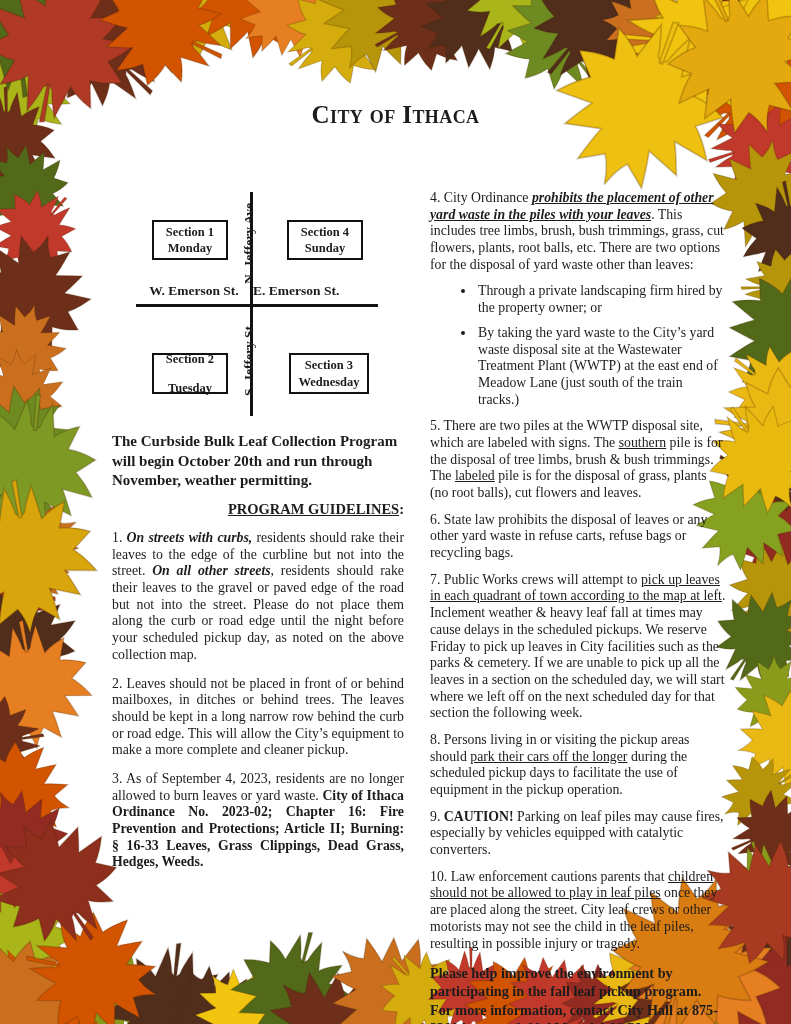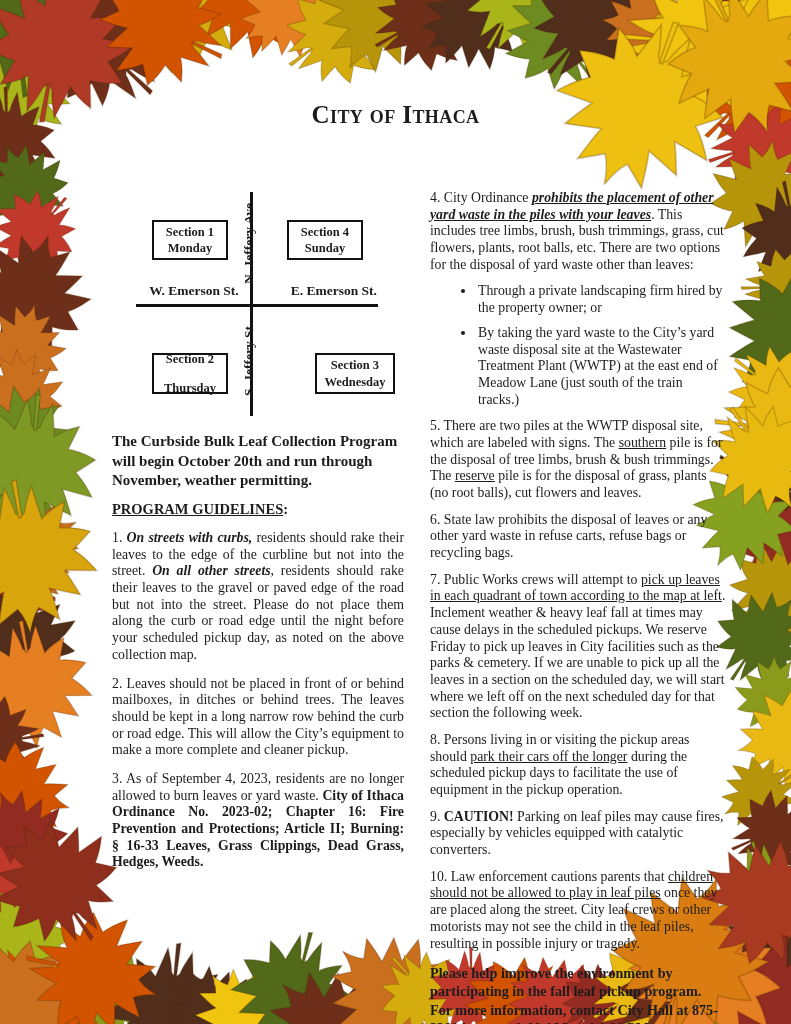--- a/index.html
+++ b/index.html
@@ -11,42 +11,42 @@
   .title1{position:absolute;top:97px;left:0;width:100%;text-align:center;font-weight:bold;
           font-variant:small-caps;font-size:25px;letter-spacing:.4px;}
   .title2{position:absolute;top:131px;left:0;width:100%;text-align:center;font-weight:bold;
           font-variant:small-caps;font-size:31px;letter-spacing:.3px;}
 
   .col-left{position:absolute;left:112px;top:188px;width:292px;font-size:13.8px;line-height:1.21;}
   .col-right{position:absolute;left:430px;top:186px;width:296px;font-size:13.8px;line-height:1.21;}
   p{margin:0 0 10px 0;}
   .just{text-align:justify;margin-top:12px;}
   .intro{font-weight:bold;font-size:15px;line-height:1.3;margin:16px 0 4px 0;}
-  .heading{text-align:left;font-weight:bold;font-size:14.5px;margin:10px 0 12px 0;}
+  .heading{text-align:right;font-weight:bold;font-size:14.5px;margin:10px 0 12px 0;}
   .closing{font-weight:bold;font-size:14.2px;line-height:1.28;margin-top:12px;}
   ul{margin:0 0 10px 0;padding-left:46px;}
   li{margin:0 0 8px 0;padding-left:2px;}
   .seg-b{font-weight:bold;}
   .seg-i{font-style:italic;}
   .seg-u{text-decoration:underline;}
 
   
   .map{position:relative;width:288px;height:224px;margin-bottom:14px;}
   .map .vline{position:absolute;left:138px;top:0;width:3px;height:224px;background:#111;}
   .map .hline{position:absolute;left:24px;top:112px;width:242px;height:3px;background:#111;}
   .sbox{position:absolute;border:2px solid #111;display:flex;flex-direction:column;
         align-items:center;justify-content:center;font-weight:bold;font-size:12.5px;line-height:1.3;
         background:#fff;text-align:left;}
   .s1{left:40px;top:28px;width:72px;height:36px;}
   .s4{left:175px;top:28px;width:72px;height:36px;}
   .s2{left:40px;top:161px;width:72px;height:37px;gap:12px;}
-  .s3{left:177px;top:161px;width:76px;height:37px;margin-left:26px;}
+  .s3{left:177px;top:161px;width:76px;height:37px;}
   .hlabel{position:absolute;font-weight:bold;font-size:13.5px;white-space:nowrap;}
   .hlabel.w{left:26px;top:91px;width:112px;text-align:center;}
-  .hlabel.e{left:141px;top:91px;width:124px;text-align:right;}
+  .hlabel.e{left:141px;top:91px;width:124px;text-align:left;}
   .vlabel{position:absolute;font-weight:bold;font-size:13.5px;line-height:16px;height:16px;
           white-space:nowrap;transform:rotate(-90deg);transform-origin:left bottom;}
   .vlabel.n{left:145px;top:76px;width:86px;}
   .vlabel.s{left:145px;top:188px;width:76px;}
 </style>
 </head>
 <body>
 
 <div class="page">
 
@@ -172,42 +172,42 @@
         <div class="sbox s1">
           <div>Section 1</div>
           <div>Monday</div>
         </div>
         <div class="sbox s4">
           <div>Section 4</div>
           <div>Sunday</div>
         </div>
         <div class="sbox s2">
           <div>Section 2</div>
-          <div>Thursday</div>
+          <div>Tuesday</div>
         </div>
         <div class="sbox s3">
           <div>Section 3</div>
           <div>Wednesday</div>
         </div>
       </div>
 
       <p class="intro">The Curbside Bulk Leaf Collection Program will begin October 20th and run through November, weather permitting.</p>
       <p class="heading"><span class="seg-b seg-u">PROGRAM GUIDELINES</span><span class="seg-b ">:</span></p>
       <p class="just"><span class="">1.  </span><span class="seg-b seg-i ">On streets with curbs,</span><span class=""> residents should rake their leaves to the edge of the curbline but not into the street.  </span><span class="seg-b seg-i ">On all other streets</span><span class="">, residents should rake their leaves to the gravel or paved edge of the road but not into the street.  Please do not place them along the curb or road edge until the night before your scheduled pickup day, as noted on the above collection map.</span></p>
       <p class="just">2.  Leaves should not be placed in front of or behind mailboxes, in ditches or behind trees.  The leaves should be kept in a long narrow row behind the curb or road edge.  This will allow the City’s equipment to make a more complete and cleaner pickup.</p>
       <p class="just"><span class="">3.  As of September 4, 2023, residents are no longer allowed to burn leaves or yard waste.</span><span class="seg-b ">  City of Ithaca Ordinance No. 2023-02; Chapter 16: Fire Prevention and Protections; Article II; Burning: § 16-33 Leaves, Grass Clippings, Dead Grass, Hedges, Weeds.</span></p>
     </div>
 
     <div class="col-right">
       <p><span class="">4.  City Ordinance </span><span class="seg-b seg-i seg-u">prohibits the placement of other yard waste in the piles with your leaves</span><span class="">.  This includes tree limbs, brush, bush trimmings, grass, cut flowers, plants, root balls, etc.  There are two options for the disposal of yard waste other than leaves:</span></p>
       <ul>
         <li>Through a private landscaping firm hired by the property owner; or</li>
         <li>By taking the yard waste to the City’s yard waste disposal site at the Wastewater Treatment Plant (WWTP) at the east end of Meadow Lane (just south of the train tracks.)</li>
       </ul>
-      <p><span class="">5.  There are two piles at the WWTP disposal site, which are labeled with signs.  The </span><span class="seg-u">southern</span><span class=""> pile is for the disposal of tree limbs, brush &amp; bush trimmings.  The </span><span class="seg-u">reserve</span><span class=""> pile is for the disposal of grass, plants (no root balls), cut flowers and leaves.</span></p>
+      <p><span class="">5.  There are two piles at the WWTP disposal site, which are labeled with signs.  The </span><span class="seg-u">southern</span><span class=""> pile is for the disposal of tree limbs, brush &amp; bush trimmings.  The </span><span class="seg-u">labeled</span><span class=""> pile is for the disposal of grass, plants (no root balls), cut flowers and leaves.</span></p>
       <p>6.  State law prohibits the disposal of leaves or any other yard waste in refuse carts, refuse bags or recycling bags.</p>
       <p><span class="">7.  Public Works crews will attempt to </span><span class="seg-u">pick up leaves in each quadrant of town according to the map at left</span><span class="">.  Inclement weather &amp; heavy leaf fall at times may cause delays in the scheduled pickups.  We reserve Friday to pick up leaves in City facilities such as the parks &amp; cemetery.  If we are unable to pick up all the leaves in a section on the scheduled day, we will start where we left off on the next scheduled day for that section the following week.</span></p>
       <p><span class="">8.  Persons living in or visiting the pickup areas should </span><span class="seg-u">park their cars off the longer</span><span class=""> during the scheduled pickup days to facilitate the use of equipment in the pickup operation.</span></p>
       <p><span class="">9.  </span><span class="seg-b ">CAUTION!</span><span class="">  Parking on leaf piles may cause fires, especially by vehicles equipped with catalytic converters.</span></p>
       <p><span class="">10.  Law enforcement cautions parents that </span><span class="seg-u">children should not be allowed to play in leaf piles</span><span class=""> once they are placed along the street.  City leaf crews or other motorists may not see the child in the leaf piles, resulting in possible injury or tragedy.</span></p>
       <p class="closing">Please help improve the environment by participating in the fall leaf pickup program.  For more information, contact City Hall at 875-3200 between 8:00 AM and 4:00 PM.</p>
     </div>
 
   </div>
 </div>

